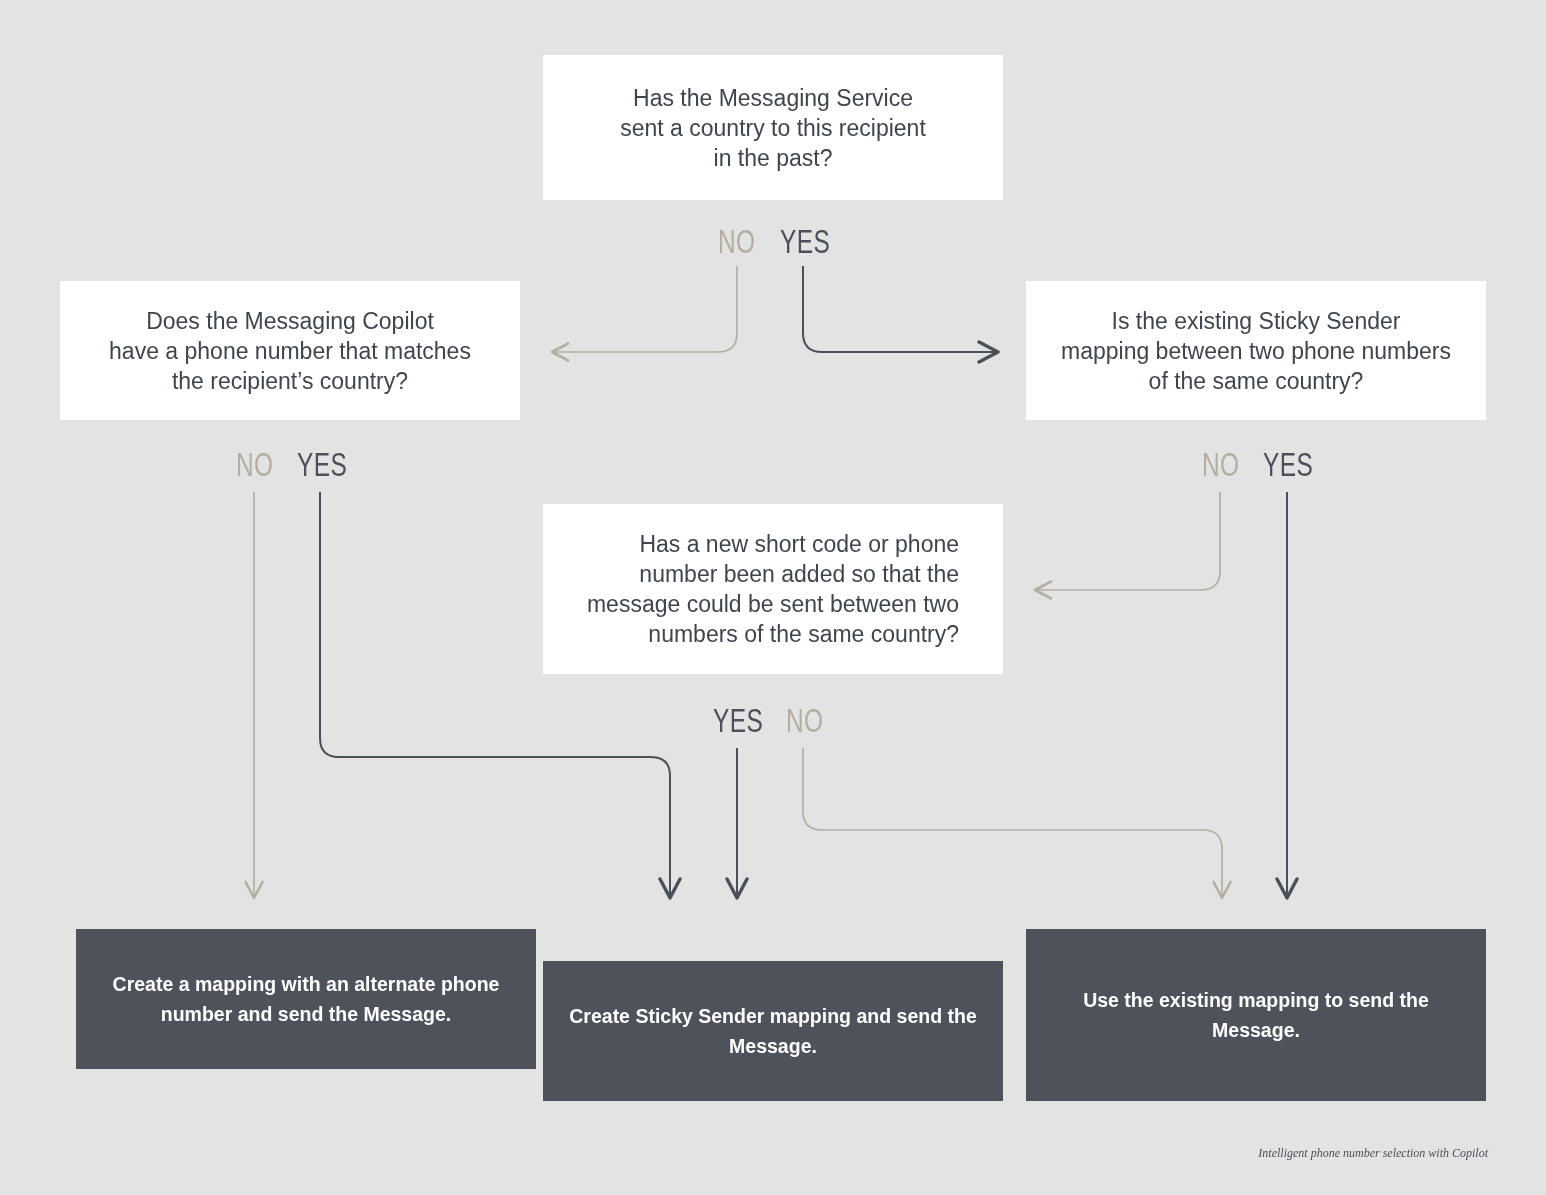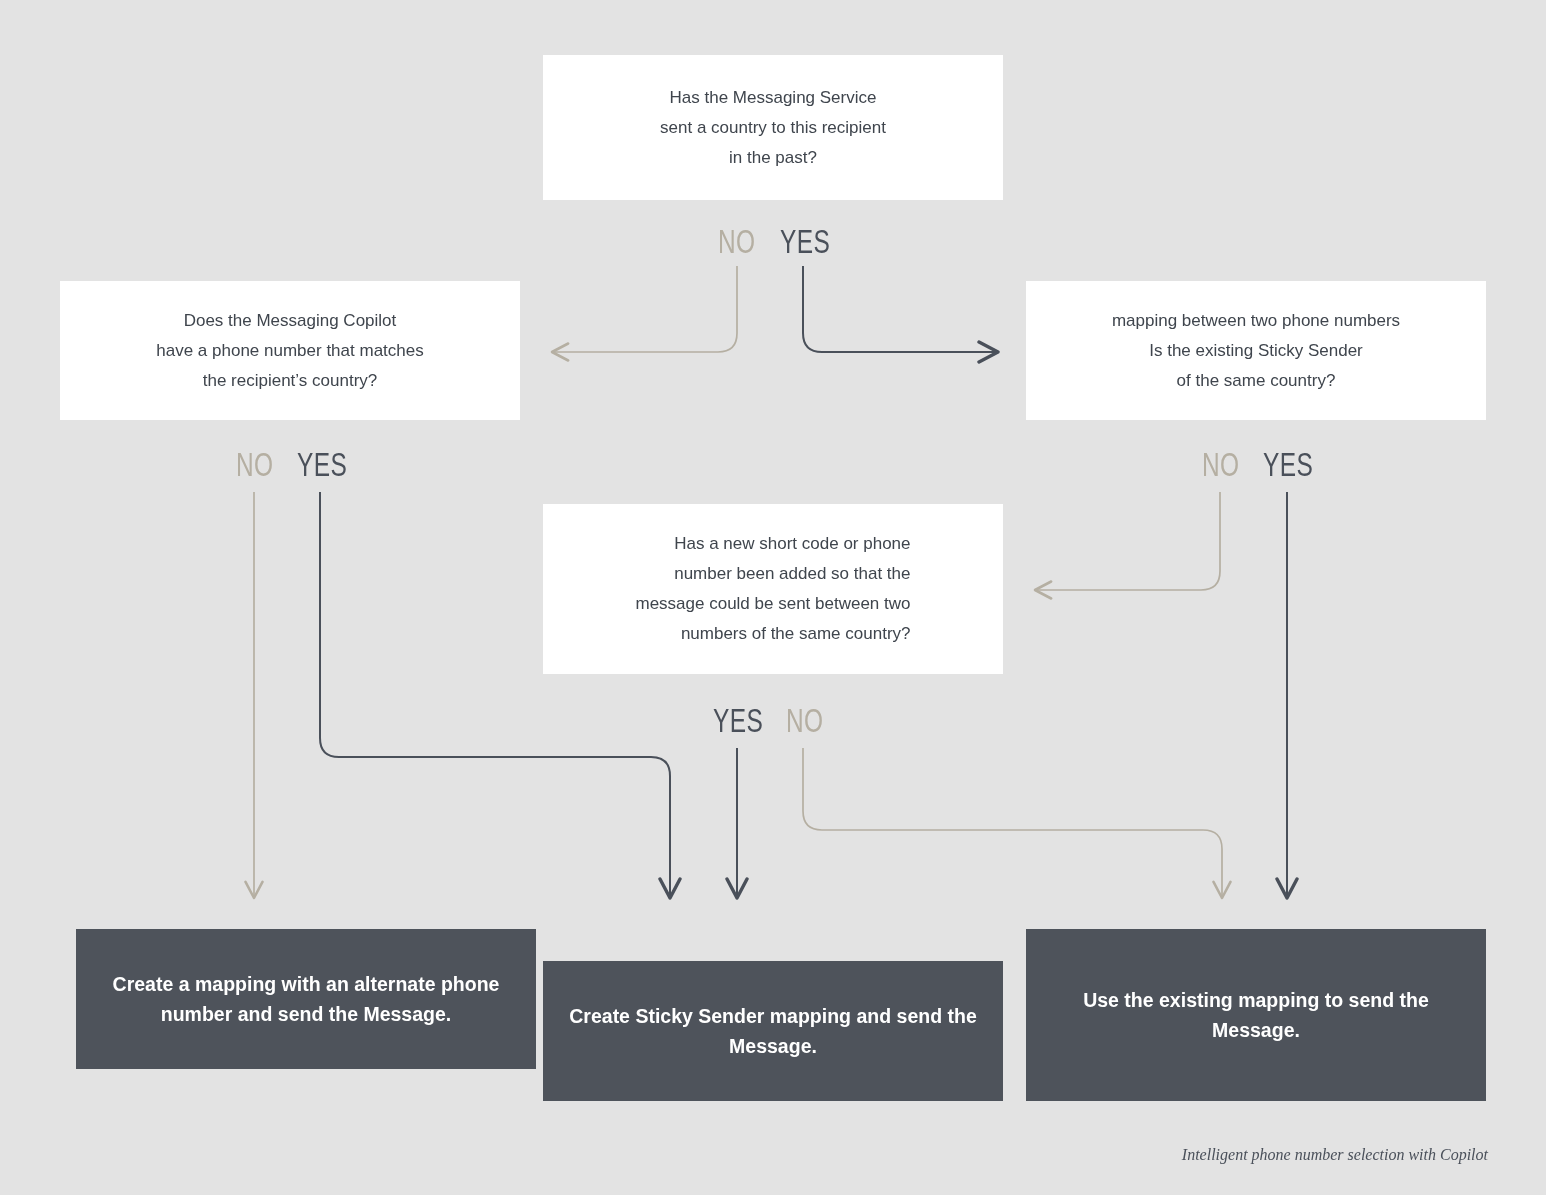--- a/index.html
+++ b/index.html
@@ -28,21 +28,21 @@
     pointer-events: none;
   }
   .qbox {
     position: absolute;
     background: #ffffff;
     display: flex;
     align-items: center;
     justify-content: center;
     text-align: center;
     color: #3f454d;
-    font-size: 17px;
+    font-size: 23px;
     line-height: 30px;
     font-weight: 400;
     padding: 0 14px;
     box-sizing: border-box;
   }
   .qbox span { display: block; }
   .rbox {
     position: absolute;
     background: #4e535b;
     display: flex;
@@ -67,21 +67,21 @@
     white-space: nowrap;
   }
   .lbl-no  { color: #b5afa2; }
   .lbl-yes { color: #4a505a; }
   .caption {
     position: absolute;
     right: 58px;
     top: 1146px;
     font-family: "Liberation Serif", serif;
     font-style: italic;
-    font-size: 16px;
+    font-size: 12px;
     color: #4a505a;
     white-space: nowrap;
   }
 </style>
 </head>
 <body>
 
 <div id="canvas">
 
   <svg class="arrows" viewBox="0 0 1546 1195" width="1546" height="1195">
@@ -125,22 +125,22 @@
   <div class="qbox" style="left:60px; top:281px; width:460px; height:139px;">
     <div>
       <span>Does the Messaging Copilot</span>
       <span>have a phone number that matches</span>
       <span>the recipient’s country?</span>
     </div>
   </div>
 
   <div class="qbox" style="left:1026px; top:281px; width:460px; height:139px;">
     <div>
+      <span>Is the existing Sticky Sender</span>
       <span>mapping between two phone numbers</span>
-      <span>Is the existing Sticky Sender</span>
       <span>of the same country?</span>
     </div>
   </div>
 
   <div class="qbox" style="left:543px; top:504px; width:460px; height:170px;text-align:right;">
     <div>
       <span>Has a new short code or phone</span>
       <span>number been added so that the</span>
       <span>message could be sent between two</span>
       <span>numbers of the same country?</span>

